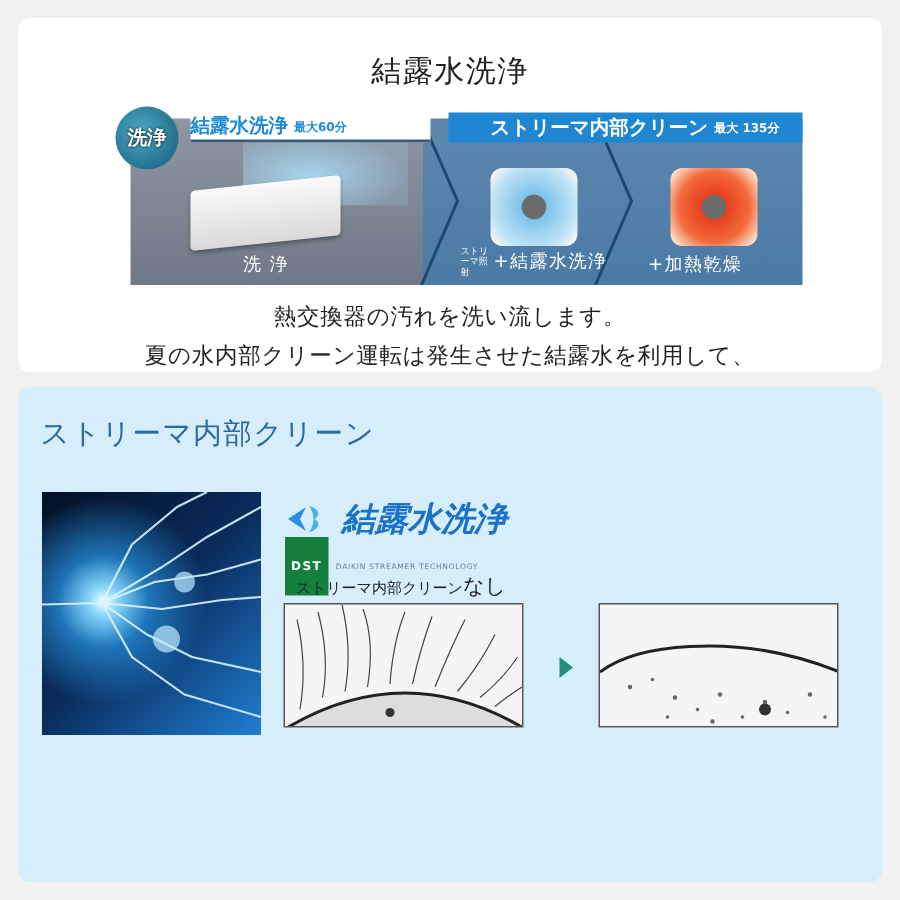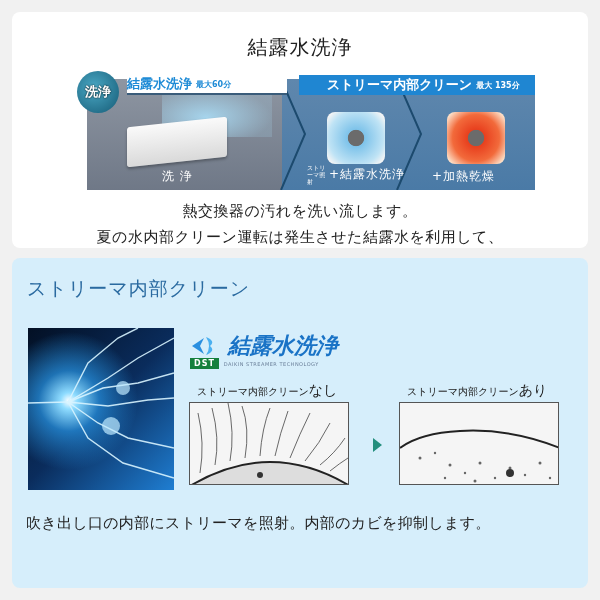--- a/index.html
+++ b/index.html
@@ -81,21 +81,21 @@
     position: absolute; left: 178px; top: 73px; display: flex; align-items: center;
     font-family: "DejaVu Sans", "Liberation Sans", sans-serif; font-weight: bold; font-style: italic;
     color: #1a73c6; font-size: 22px;
   }
   .logo-mark { width: 34px; height: 22px; margin-right: 4px; }
   .dst {
     position: absolute; left: 178px; top: 100px; display: flex; align-items: center; gap: 5px;
   }
   .dst-badge {
     background: #15803d; color: #fff; font-family: "DejaVu Sans", "Liberation Sans", sans-serif;
-    font-weight: bold; font-size: 8px; padding: 1px 4px; letter-spacing: 1px;
+    font-weight: bold; font-size: 8px; padding: 15px 4px; letter-spacing: 1px;
   }
   .dst-text { font-family: "DejaVu Sans", "Liberation Sans", sans-serif; font-size: 5px; color: #6a7f99; letter-spacing: .5px; }
   .compare-label {
     position: absolute; font-family: "DejaVu Sans", "Liberation Sans", sans-serif; font-size: 10px; color: #222;
   }
   .compare-label b { font-size: 14px; font-weight: normal; }
   .photo {
     position: absolute; width: 160px; height: 83px; background: #f5f5f5; border: 1px solid #555; overflow: hidden;
   }
   .photo-before { left: 177px; top: 144px; }
@@ -201,23 +201,20 @@
           <path d="M130,62 Q145,50 155,35"></path>
         <path d="M140,68 Q150,60 158,55"></path>
       </g>
       <path d="M0,83 Q80,35 160,83" fill="#ddd" stroke="#222" stroke-width="2"></path>
       <circle cx="70" cy="72" r="3" fill="#333"></circle>
     </svg>
   </div>
 
   <div class="arrow"></div>
 
-  <div class="compare-label" style="left:395px; top:124px">
-    <span>ストリーマ内部クリーン</span><b>あり</b>
-  </div>
   <div class="photo photo-after">
     <svg width="160" height="83" viewBox="0 0 160 83">
       <path d="M0,45 Q20,30 60,28 Q110,25 160,45" fill="none" stroke="#222" stroke-width="2"></path>
       <g fill="#666">
         <circle cx="20" cy="55" r="1.5"></circle>
           <circle cx="35" cy="50" r="1.2"></circle>
           <circle cx="50" cy="62" r="1.5"></circle>
         <circle cx="65" cy="70" r="1.2"></circle>
           <circle cx="80" cy="60" r="1.5"></circle>
           <circle cx="95" cy="75" r="1.2"></circle>
@@ -226,15 +223,14 @@
           <circle cx="140" cy="60" r="1.5"></circle>
         <circle cx="45" cy="75" r="1.2"></circle>
           <circle cx="75" cy="78" r="1.5"></circle>
           <circle cx="150" cy="75" r="1.2"></circle>
       </g>
       <circle cx="110" cy="70" r="4" fill="#333"></circle>
     </svg>
   </div>
 
   <div class="desc">
-    <div>吹き出し口の内部にストリーマを照射。内部のカビを抑制します。</div>
   </div>
 </div>
 
 </body></html>

